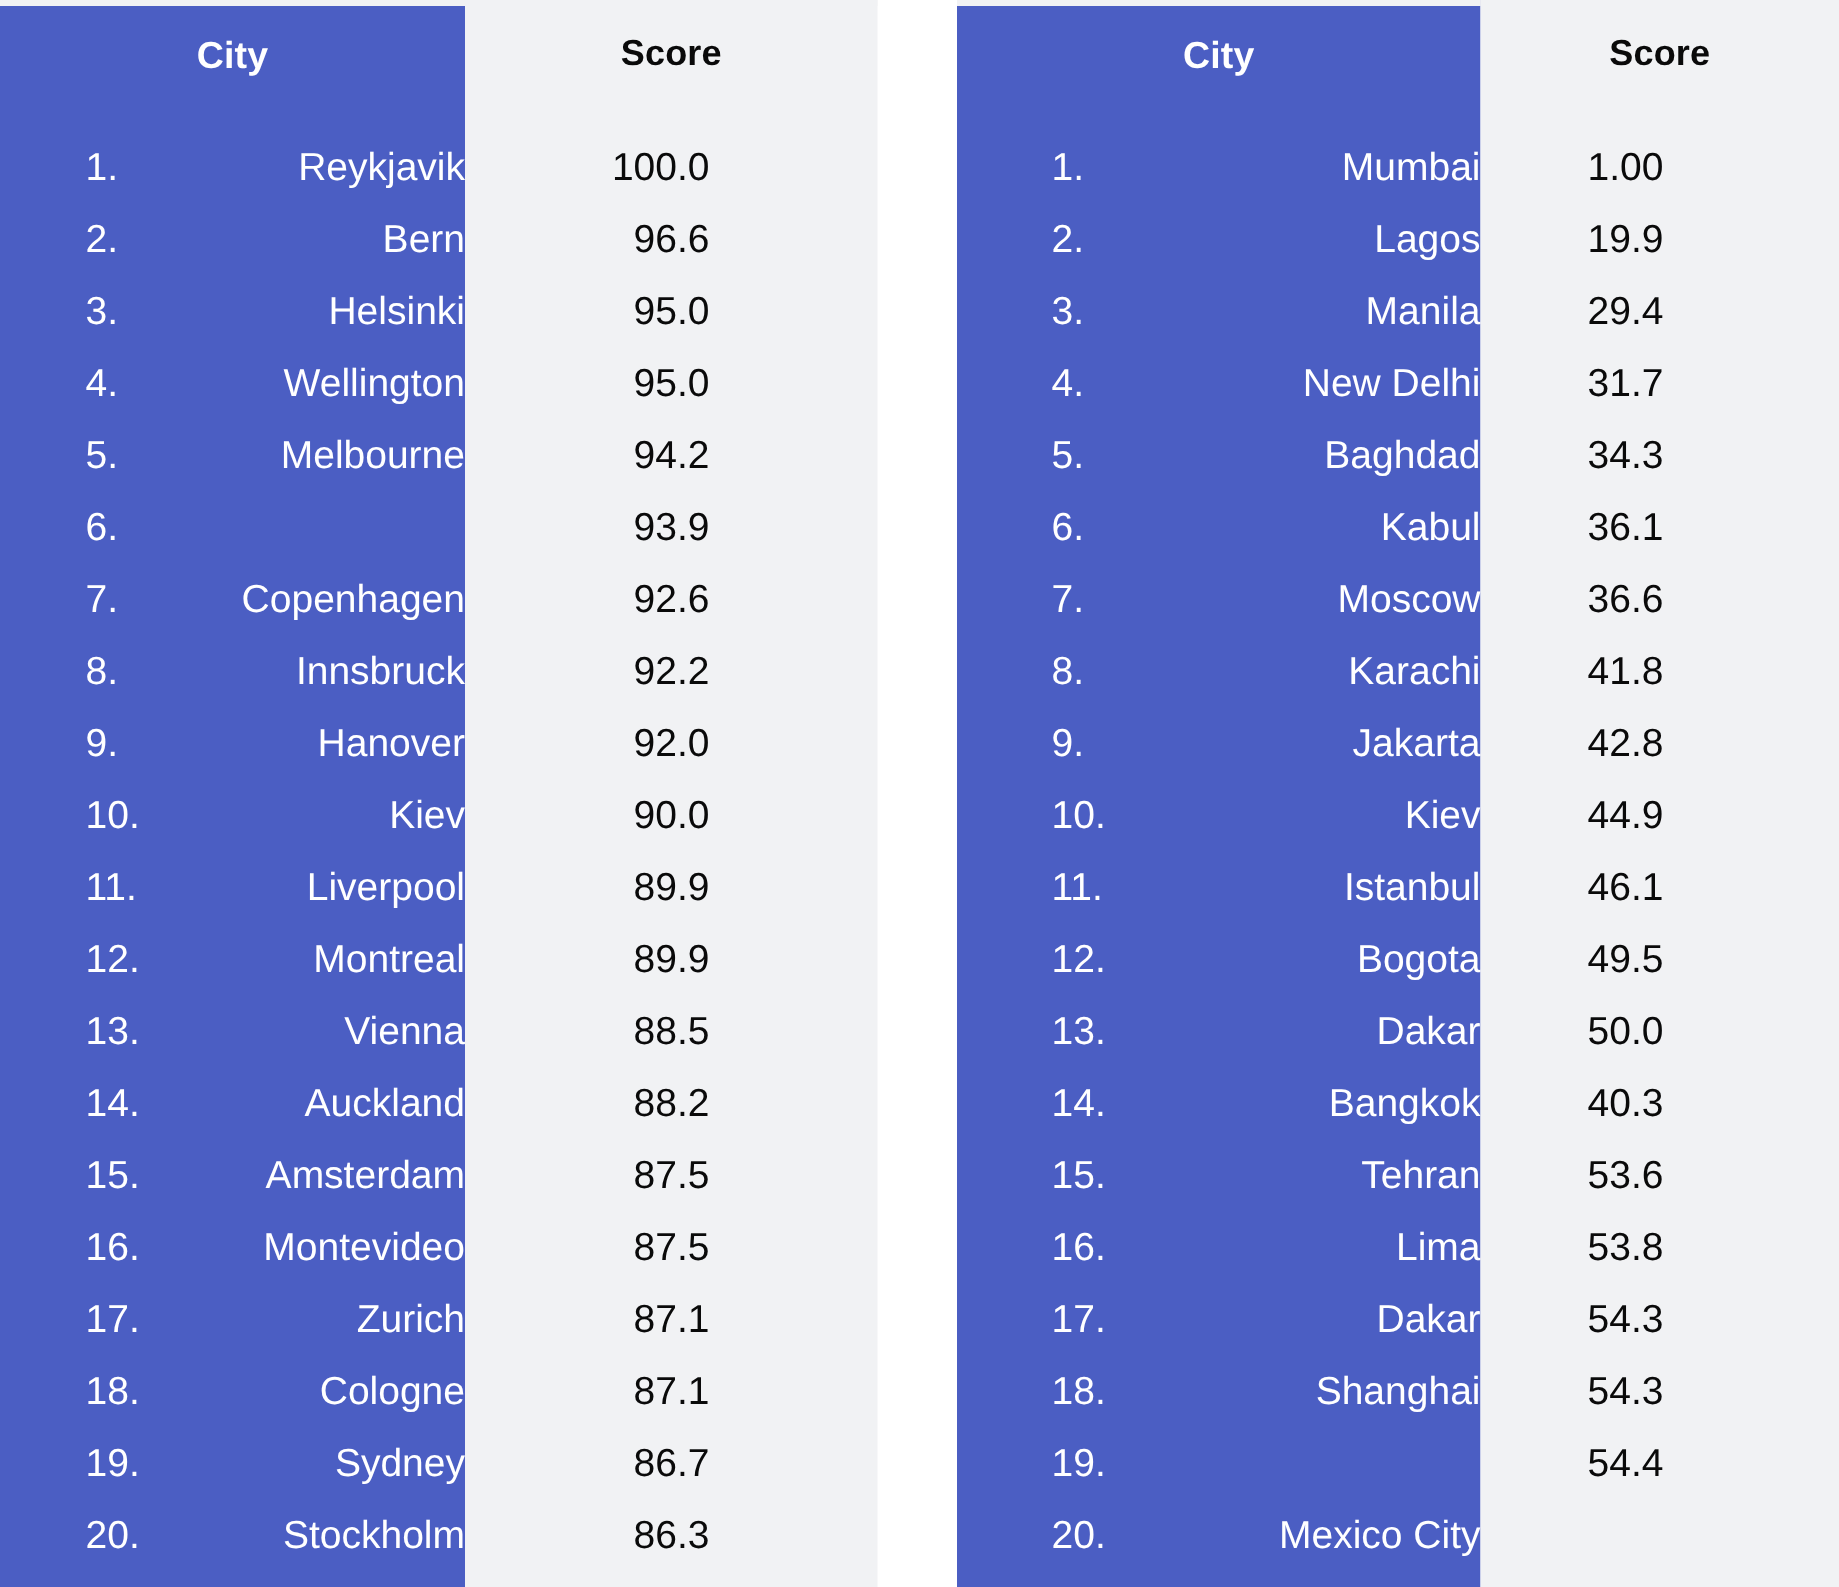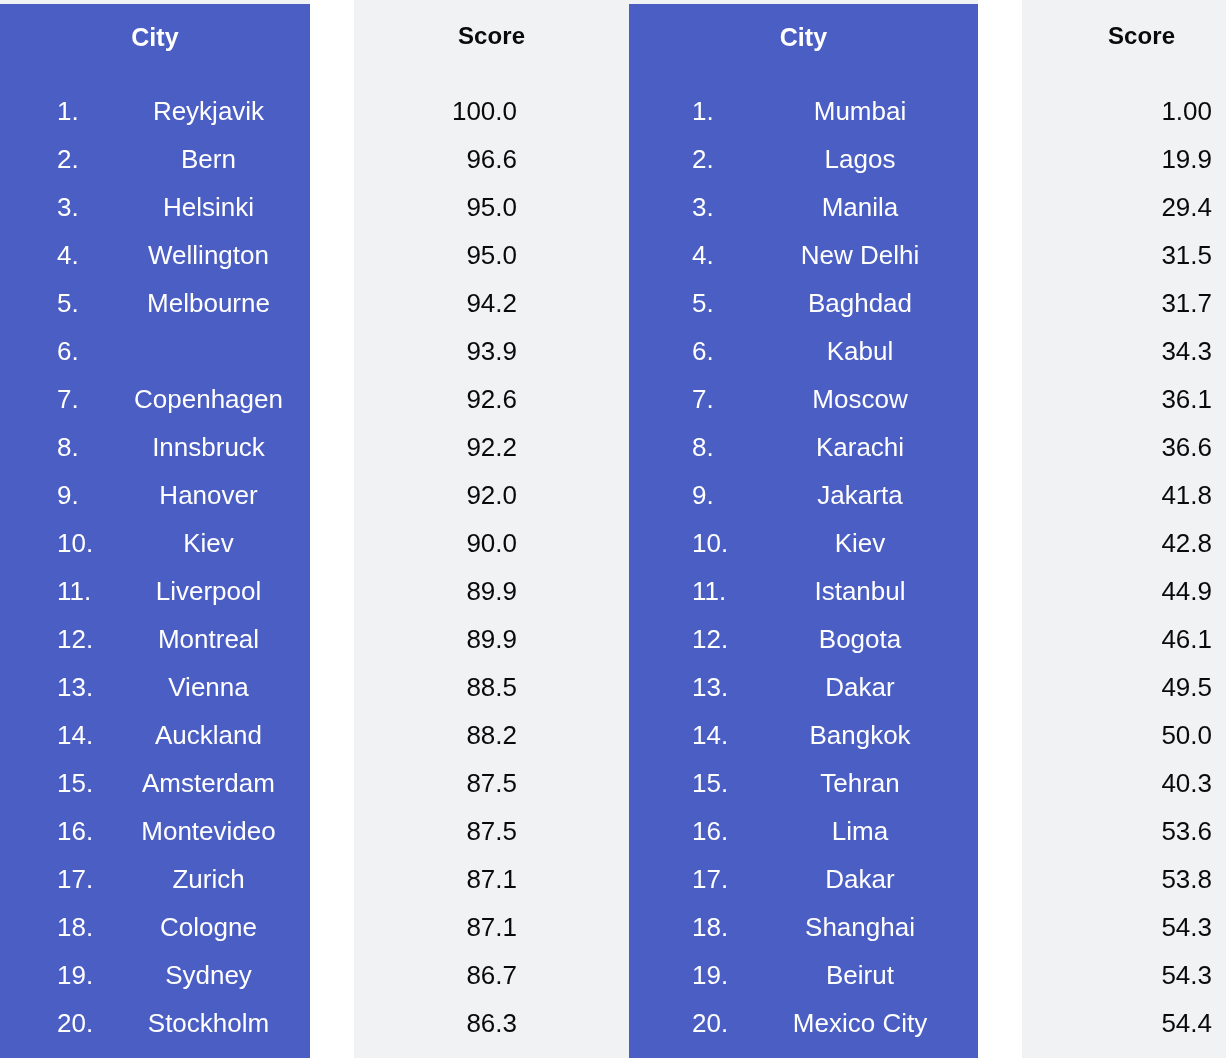--- a/index.html
+++ b/index.html
@@ -39,21 +39,20 @@
     border-top: 4px solid #f1f2f4;
   }
 
   .panel-city {
     background: #4b5ec3;
     color: #ffffff;
   }
   .panel-score {
     background: #f1f2f4;
     color: #0a0a0a;
-    margin-left: 44px;
   }
 
   .spacer {
     background: #ffffff;
     height: 100%;
   }
 
   
   .left-city   { width: 310px; }
   .left-score  { width: 275px; }
@@ -90,41 +89,41 @@
     height: 48px;
     white-space: nowrap;
   }
   .rank {
     width: 50px;
     flex: 0 0 50px;
     text-align: left;
   }
   .city-name {
     flex: 1 1 auto;
-    text-align: center;
+    text-align: right;
   }
 
   .left-city .city-row  { padding-left: 57px; }
   .right-city .city-row { padding-left: 63px; }
 
   
   ul.score-list {
     list-style: none;
     margin: 0;
     padding: 0;
   }
   li.score-row {
     font-size: 26px;
     line-height: 48px;
     height: 48px;
     text-align: right;
     white-space: nowrap;
   }
   .left-score .score-row  { padding-right: 112px; }
-  .right-score .score-row { padding-right: 49px; }
+  .right-score .score-row { padding-right: 117px; }
 
   
   .list-offset { height: 43px; }
 </style>
 </head>
 <body>
 
 <div class="page">
 
   <div class="table-block">
@@ -319,37 +318,35 @@
           <li class="city-row">
             <span class="rank">17.</span>
             <span class="city-name">Dakar</span>
           </li>
           <li class="city-row">
             <span class="rank">18.</span>
             <span class="city-name">Shanghai</span>
           </li>
           <li class="city-row">
             <span class="rank">19.</span>
-            <span class="city-name">Beirut</span>
           </li>
           <li class="city-row">
             <span class="rank">20.</span>
             <span class="city-name">Mexico City</span>
           </li>
         </ol>
     </div>
 
     <div class="panel panel-score right-score">
       <div class="col-header">Score</div>
       <div class="list-offset"></div>
       <ul class="score-list" id="right-score-list">
           <li class="score-row">1.00</li>
           <li class="score-row">19.9</li>
           <li class="score-row">29.4</li>
-          <li class="score-row">31.5</li>
           <li class="score-row">31.7</li>
           <li class="score-row">34.3</li>
           <li class="score-row">36.1</li>
           <li class="score-row">36.6</li>
           <li class="score-row">41.8</li>
           <li class="score-row">42.8</li>
           <li class="score-row">44.9</li>
           <li class="score-row">46.1</li>
           <li class="score-row">49.5</li>
           <li class="score-row">50.0</li>

